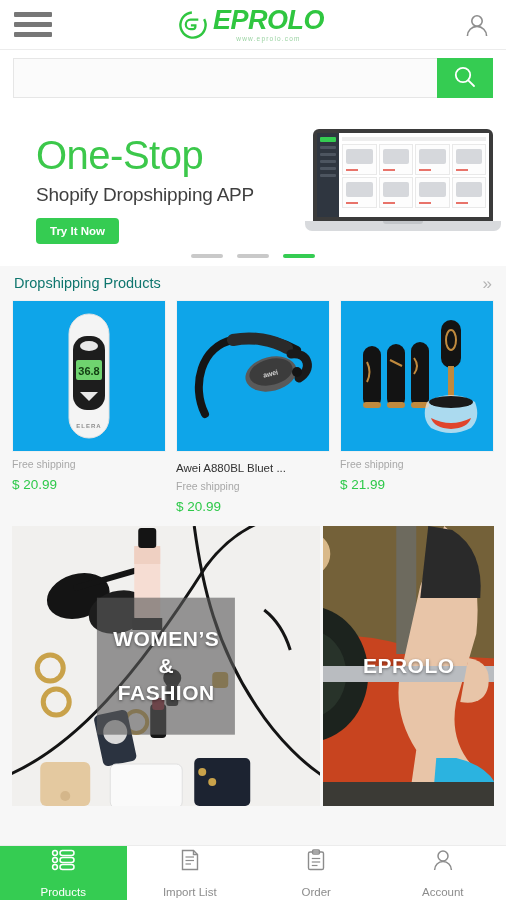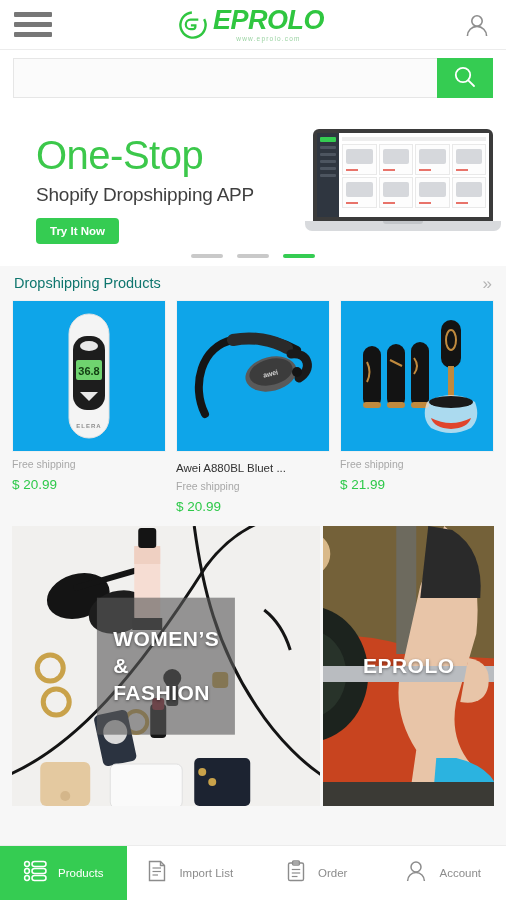--- a/index.html
+++ b/index.html
@@ -97,35 +97,35 @@
   
   .cats { display:flex; gap:3px; padding:12px 12px 0 12px; background:#f7f7f7; height:292px; }
   .cat-left { width:64%; position:relative; overflow:hidden; }
   .cat-right { flex:1; display:flex; flex-direction:column; gap:3px; }
   .cat-tile { position:relative; overflow:hidden; flex:1; }
   .cat-label { position:absolute; color:#ffffff; font-weight:bold;
      text-shadow:0 1px 3px rgba(0,0,0,.45); letter-spacing:0.5px; }
   .label-women {
     left:50%; top:50%; transform:translate(-50%,-50%);
     background:rgba(90,90,90,.62); padding:28px 16px; font-size:21px;
-    line-height:1.28; white-space:pre-line; text-shadow:0 1px 3px rgba(0,0,0,.5);
+    text-align:center; line-height:1.28; white-space:pre-line; text-shadow:0 1px 3px rgba(0,0,0,.5);
   }
   .label-fitness { left:50%; top:50%; transform:translate(-50%,-50%); font-size:21px; }
   .label-child { left:50%; top:60%; transform:translate(-50%,-50%); font-size:21px; }
 
   
   .scene { position:absolute; inset:0; }
   .fashion-bg { background:#f0efed; }
   .fitness-bg { background:linear-gradient(160deg,#d9512c 0%,#c4421f 38%,#6d6a5e 100%); }
   .child-bg { background:linear-gradient(150deg,#cfc6bb 0%,#b5a795 55%,#8f8274 100%); }
 
   
   .tabbar { position:absolute; left:0; bottom:0; width:506px; height:55px;
      background:#ffffff; display:flex; border-top:1px solid #ececec; }
-  .tab { flex:1; display:flex; flex-direction:row; align-items:center;
+  .tab { flex:1; display:flex; flex-direction:column; align-items:center;
      justify-content:center; gap:11px; cursor:pointer; color:#8c8c8c; }
   .tab.active { background:#35cc52; color:#ffffff; }
   .tab-label { font-size:11.5px; }
 </style>
 </head>
 <body>
 
 <div class="app">
 
   <div class="header">

